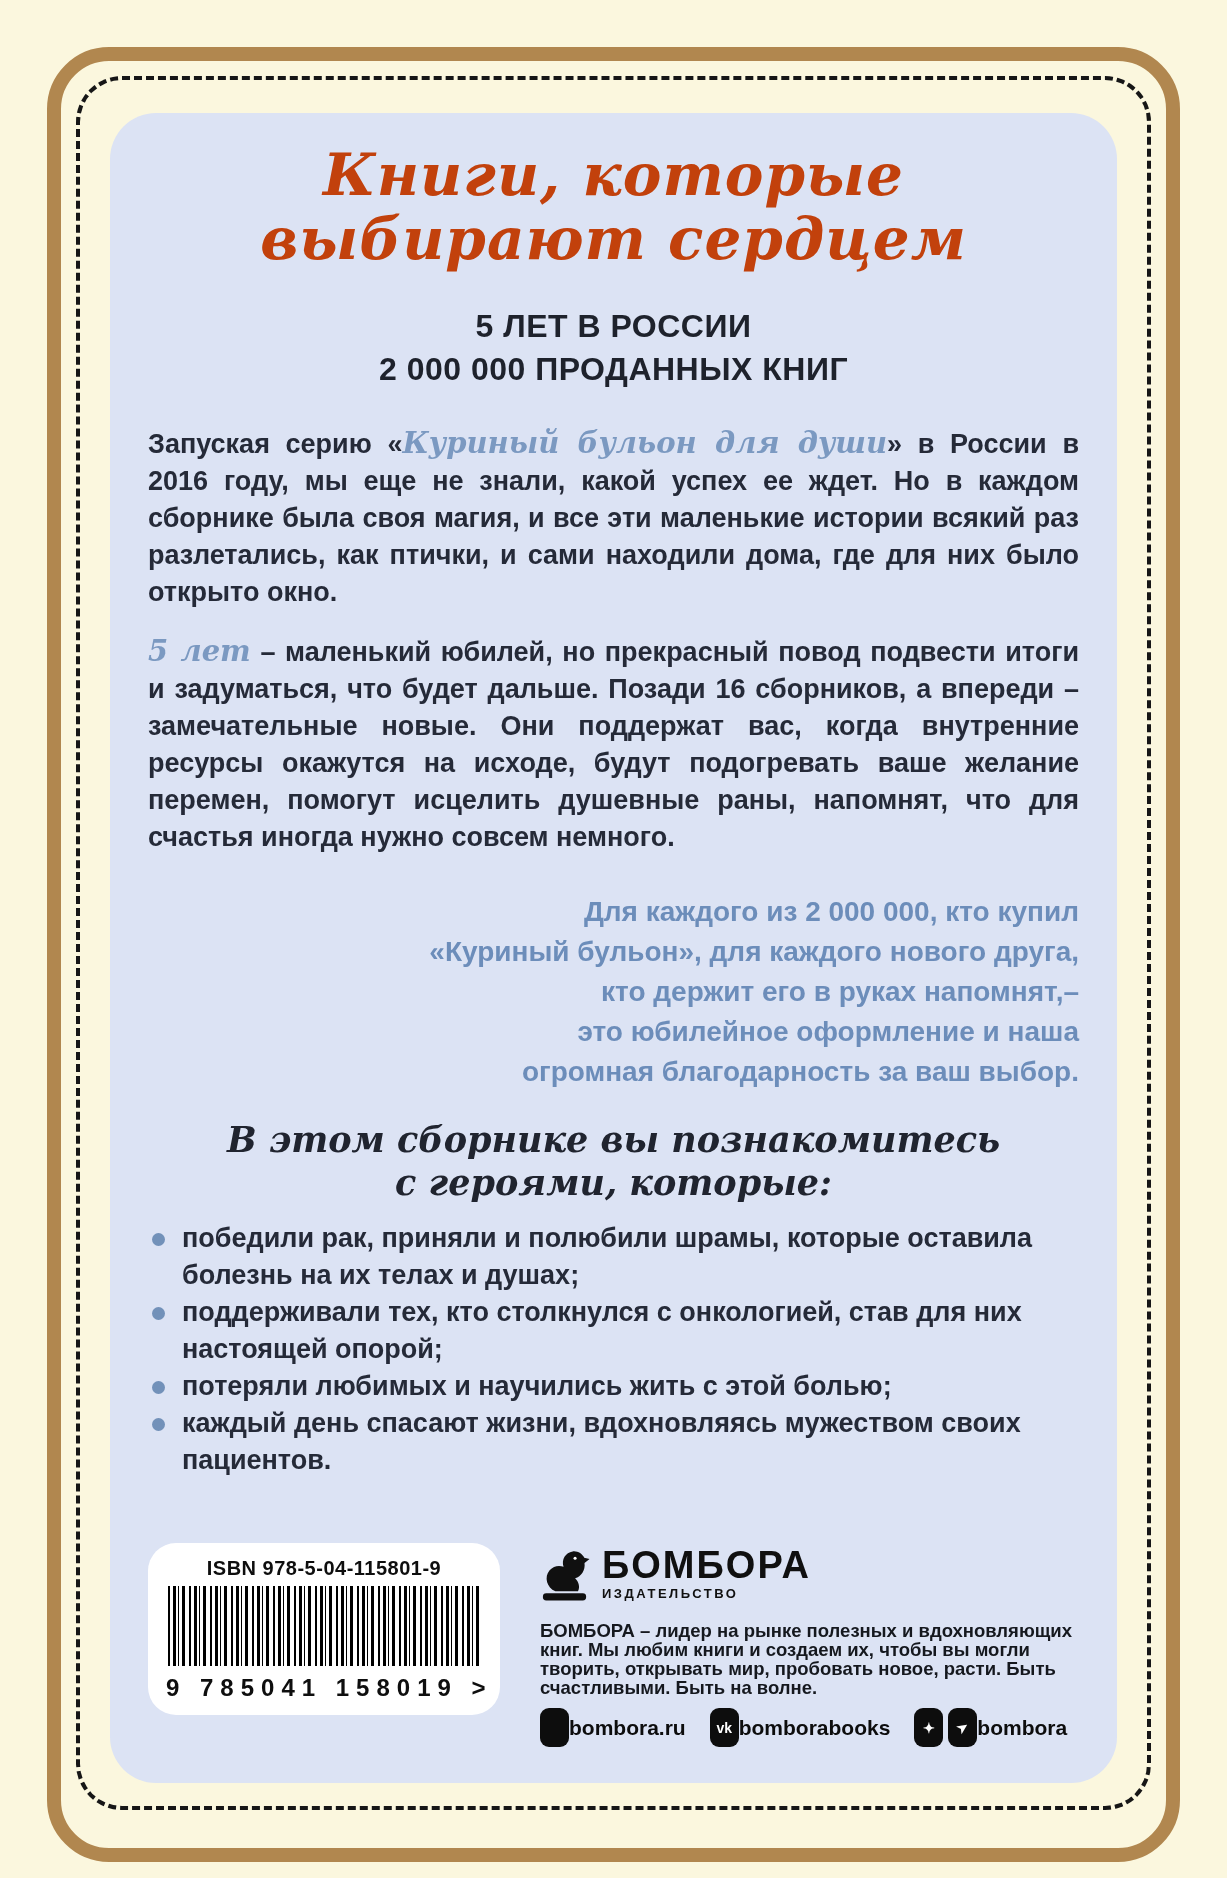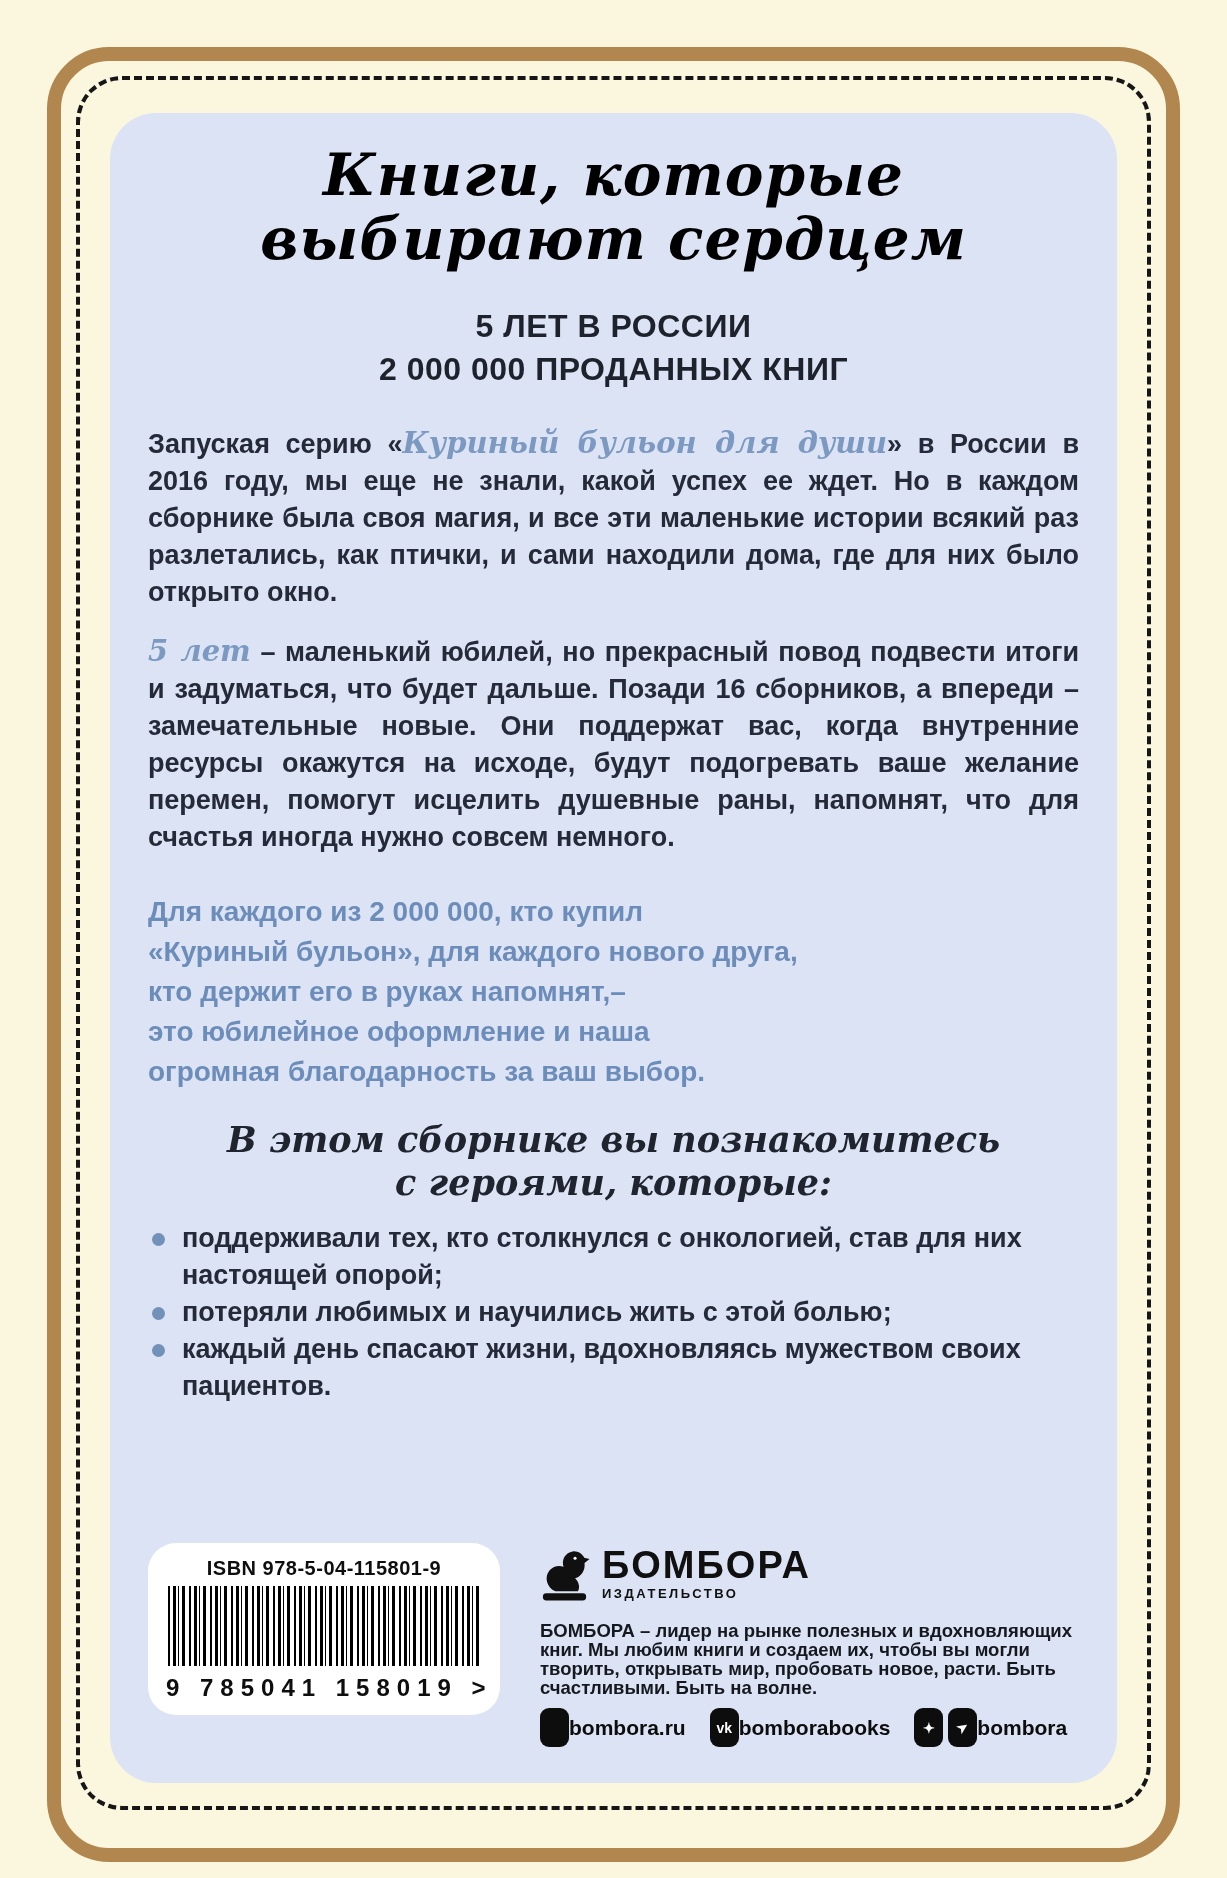--- a/index.html
+++ b/index.html
@@ -20,35 +20,35 @@
   }
   .panel {
     position:absolute; left:110px; top:113px; width:1007px; height:1670px;
     background:#DCE3F4; border-radius:46px;
     padding:30px 38px 36px;
     display:flex; flex-direction:column;
     color:#252A38;
   }
   .script { font-family:"DejaVu Serif", serif; font-style:italic; font-weight:bold; }
   .title {
-    text-align:center; color:#000000;
+    text-align:center; color:#c2410c;
     font-size:58px; line-height:64px; letter-spacing:1px;
   }
   .stats {
     margin-top:34px; text-align:center; color:#1E222C;
     font-size:32px; line-height:43px; font-weight:bold; letter-spacing:0.5px;
   }
   .para {
     margin-top:34px; font-size:27px; line-height:37px; font-weight:bold;
     text-align:justify; color:#252A38;
   }
   .para.second { margin-top:22px; }
   .accent-script { color:#7B99C1; font-size:29px; }
   .highlight {
-    margin-top:36px; text-align:left; color:#6C8DBA;
+    margin-top:36px; text-align:right; color:#6C8DBA;
     font-size:28px; line-height:40px; font-weight:bold;
   }
   .list-heading {
     margin-top:26px; text-align:center; color:#20242F;
     font-size:35px; line-height:43px;
   }
   ul.bullets { margin-top:16px; list-style:none; }
   ul.bullets li {
     position:relative; padding-left:34px;
     font-size:27px; line-height:37px; font-weight:bold; color:#252A38;
@@ -124,20 +124,21 @@
     <div>это юбилейное оформление и наша</div>
     <div>огромная благодарность за ваш выбор.</div>
   </div>
 
   <div class="list-heading script">
     <div>В этом сборнике вы познакомитесь</div>
     <div>с героями, которые:</div>
   </div>
 
   <ul class="bullets">
+    <li>победили рак, приняли и полюбили шрамы, которые оставила болезнь на их телах и душах;</li>
     <li>поддерживали тех, кто столкнулся с онкологией, став для них настоящей опорой;</li>
     <li>потеряли любимых и научились жить с этой болью;</li>
     <li>каждый день спасают жизни, вдохновляясь мужеством своих пациентов.</li>
   </ul>
 
   <div class="bottom-row">
 
     <div class="barcode-box">
       <div class="isbn">ISBN 978-5-04-115801-9</div>
       <div class="bars"></div>

